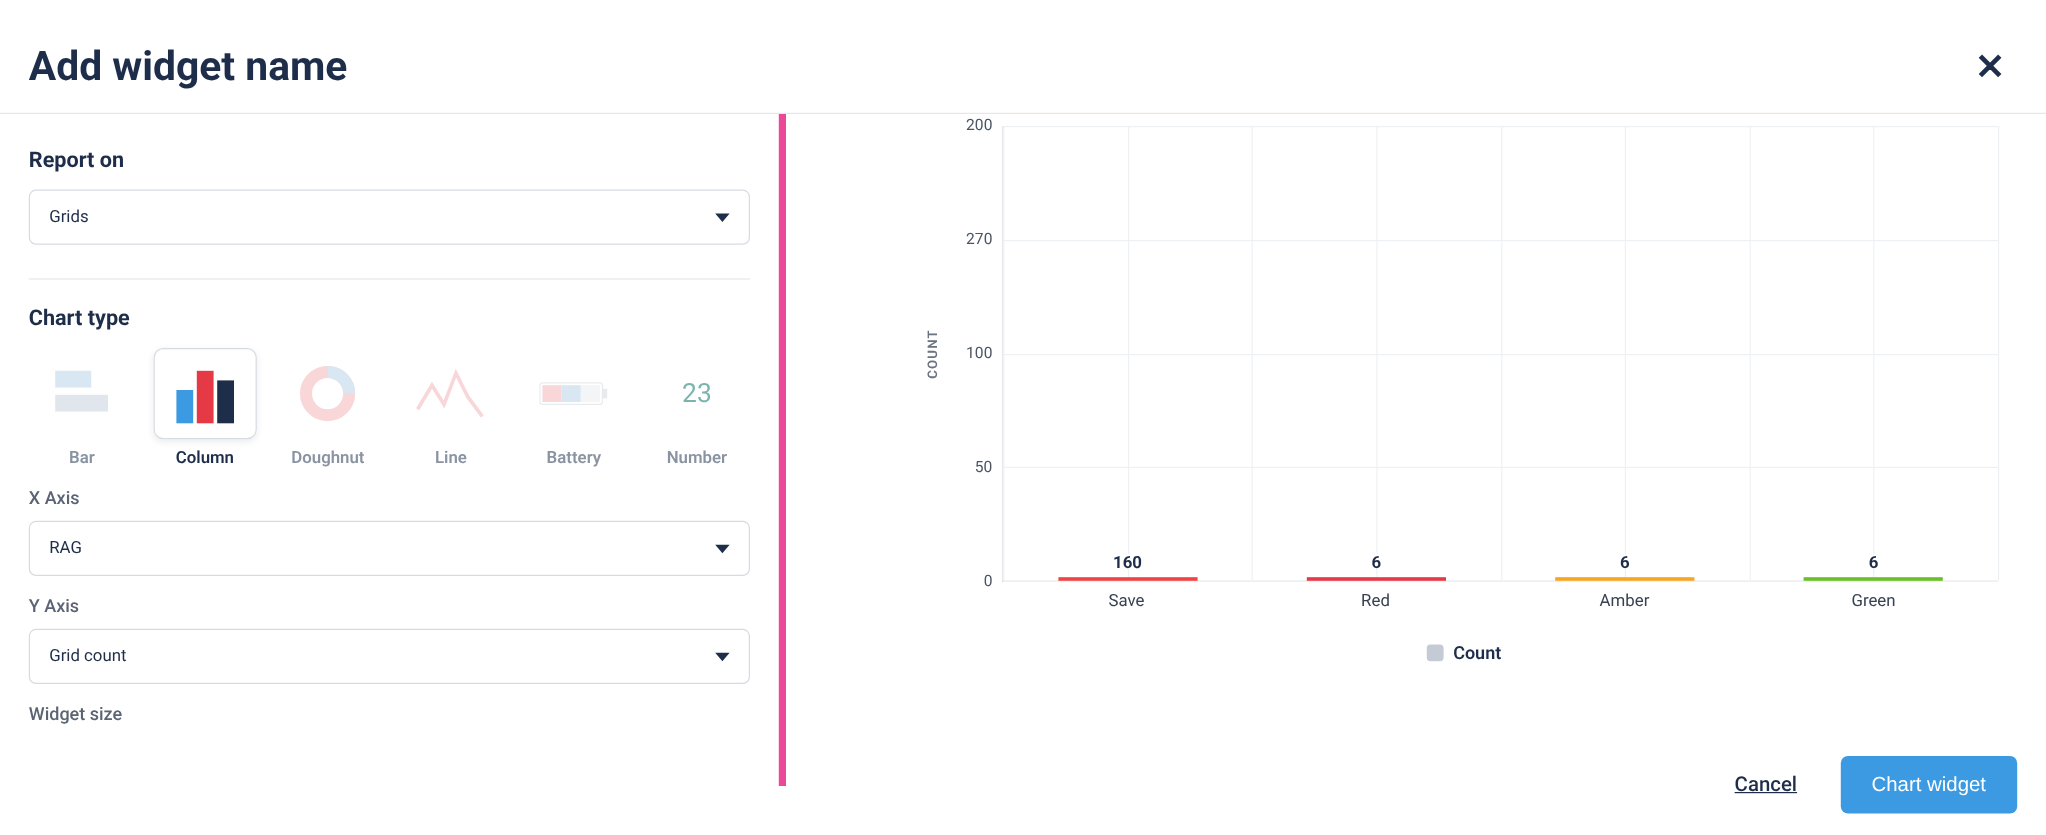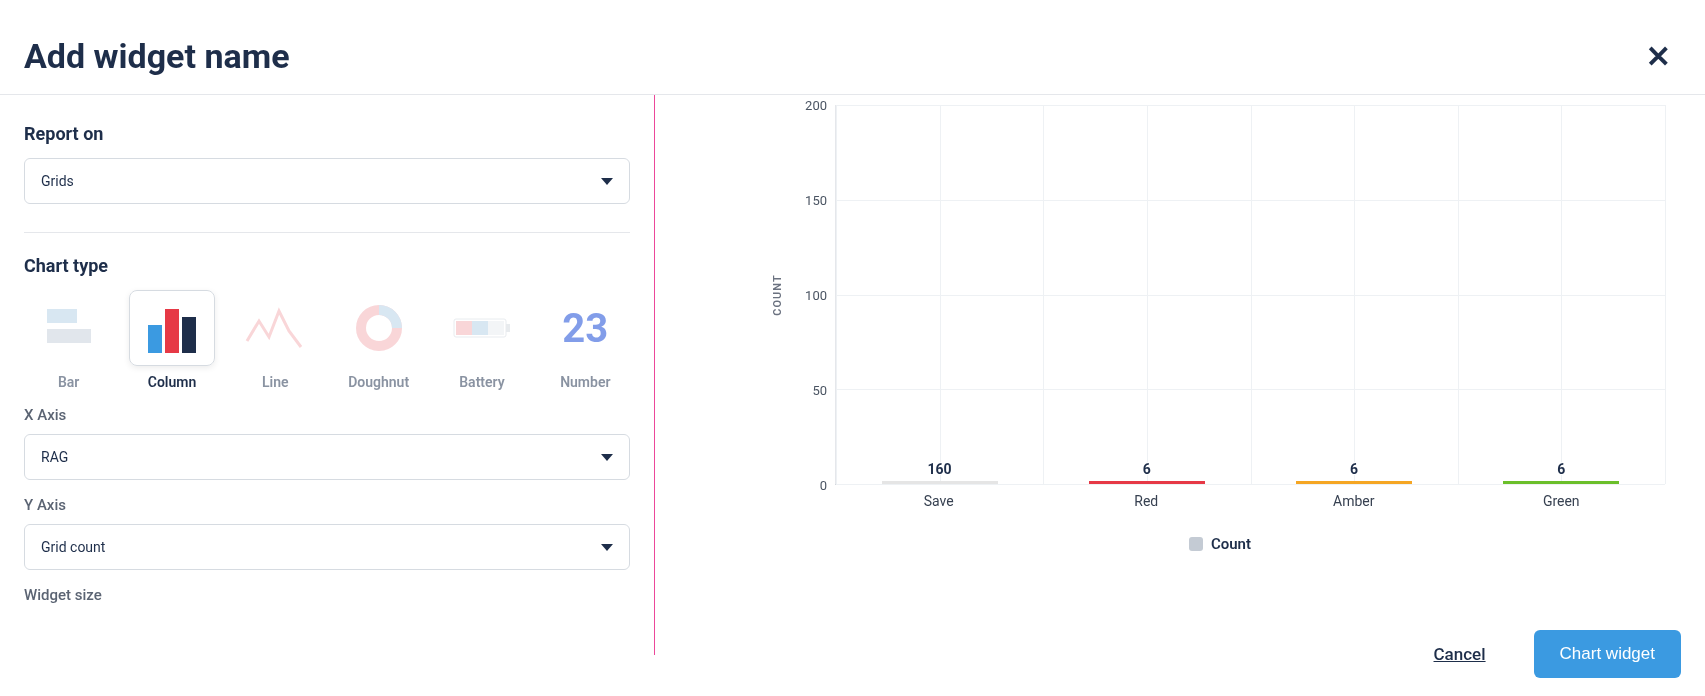--- a/index.html
+++ b/index.html
@@ -34,21 +34,21 @@
   }
   .body-row {
     display: flex;
     height: 560px;
   }
   .left-panel {
     width: 655px;
     height: 100%;
     padding: 20px 24px 0 24px;
     overflow-y: scroll;
-    border-right: 1px solid #ec4899;
+    border-right: 6px solid #ec4899;
   }
   .left-panel::-webkit-scrollbar { width: 18px; }
   .left-panel::-webkit-scrollbar-track { background: #f1f1f1; }
   .left-panel::-webkit-scrollbar-thumb { background: #c0c0c0; }
   .left-panel::-webkit-scrollbar-button:single-button {
     background: #f1f1f1;
     height: 16px;
     border: 1px solid #ddd;
   }
   .section-label {
@@ -114,23 +114,23 @@
   }
   .chart-type-label {
     font-size: 14px;
     color: #8a93a2;
     font-weight: 600;
   }
   .chart-type-item.selected .chart-type-label {
     color: #1e2e4a;
   }
   .number-tile {
-    font-size: 40px;
-    font-weight: 700;
-    color: #1d4ed8;
+    font-size: 22px;
+    font-weight: 400;
+    color: #0f766e;
   }
 
   .right-panel {
     flex: 1;
     padding: 10px 40px 0 120px;
     position: relative;
   }
   .chart-area {
     position: relative;
     height: 380px;
@@ -218,21 +218,21 @@
     border-radius: 3px;
     display: inline-block;
   }
 
   .footer {
     position: absolute;
     right: 24px;
     bottom: 18px;
     display: flex;
     align-items: center;
-    gap: 48px;
+    gap: 36px;
   }
   .cancel-link {
     color: #1e2e4a;
     text-decoration: underline;
     font-size: 17px;
     cursor: pointer;
     font-weight: 500;
   }
   .save-btn {
     background: #3b9ae1;
@@ -285,35 +285,35 @@
             <rect x="4" y="22" width="14" height="28" fill="#3b9ae1"></rect>
             <rect x="21" y="6" width="14" height="44" fill="#e63946"></rect>
             <rect x="38" y="14" width="14" height="36" fill="#1e2e4a"></rect>
           </svg>
         </div>
         <div class="chart-type-label">Column</div>
       </div>
 
       <div class="chart-type-item">
         <div class="chart-type-tile">
-          <svg width="60" height="50" viewBox="0 0 60 50">
-            <polyline points="2,38 14,18 24,34 34,8 44,28 56,44" fill="none" stroke="#f4b4b8" stroke-width="3"></polyline>
-          </svg>
-        </div>
-        <div class="chart-type-label">Line</div>
-      </div>
-
-      <div class="chart-type-item">
-        <div class="chart-type-tile">
           <svg width="54" height="54" viewBox="0 0 54 54">
             <circle cx="27" cy="27" r="18" fill="none" stroke="#f4b4b8" stroke-width="10"></circle>
             <path d="M27 9 A18 18 0 0 1 45 27" fill="none" stroke="#b8d3e8" stroke-width="10"></path>
           </svg>
         </div>
         <div class="chart-type-label">Doughnut</div>
+      </div>
+
+      <div class="chart-type-item">
+        <div class="chart-type-tile">
+          <svg width="60" height="50" viewBox="0 0 60 50">
+            <polyline points="2,38 14,18 24,34 34,8 44,28 56,44" fill="none" stroke="#f4b4b8" stroke-width="3"></polyline>
+          </svg>
+        </div>
+        <div class="chart-type-label">Line</div>
       </div>
 
       <div class="chart-type-item">
         <div class="chart-type-tile">
           <svg width="60" height="30" viewBox="0 0 60 30">
             <rect x="2" y="6" width="52" height="18" rx="2" fill="#fff" stroke="#d6dbe1" stroke-width="1"></rect>
             <rect x="4" y="8" width="16" height="14" fill="#f4b4b8"></rect>
             <rect x="20" y="8" width="16" height="14" fill="#b8d3e8"></rect>
             <rect x="36" y="8" width="16" height="14" fill="#e9edf1"></rect>
             <rect x="54" y="11" width="4" height="8" fill="#d6dbe1"></rect>
@@ -346,40 +346,40 @@
 
   </div>
 
   <div class="right-panel">
     <div class="chart-area">
       <div class="y-axis">
         <span class="y-axis-title">COUNT</span>
       <span class="y-tick" style="top: 100%;">0</span>
           <span class="y-tick" style="top: 75%;">50</span>
           <span class="y-tick" style="top: 50%;">100</span>
-          <span class="y-tick" style="top: 25%;">150</span>
+          <span class="y-tick" style="top: 25%;">270</span>
           <span class="y-tick" style="top: 0%;">200</span>
         </div>
       <div class="plot">
           <div class="grid-h" style="top: 100%;"></div>
           <div class="grid-h" style="top: 75%;"></div>
           <div class="grid-h" style="top: 50%;"></div>
           <div class="grid-h" style="top: 25%;"></div>
           <div class="grid-h" style="top: 0%;"></div>
           <div class="grid-v" style="left: 0%;"></div>
           <div class="grid-v" style="left: 25%;"></div>
           <div class="grid-v" style="left: 50%;"></div>
           <div class="grid-v" style="left: 75%;"></div>
           <div class="grid-v" style="left: 100%;"></div>
           <div class="grid-v" style="left: 12.5%;"></div>
           <div class="grid-v" style="left: 37.5%;"></div>
           <div class="grid-v" style="left: 62.5%;"></div>
           <div class="grid-v" style="left: 87.5%;"></div>
           <div class="bar-group" style="left: 0%; width: 25%;">
-            <div class="bar" style="height: 80%; background: #e5e5e5; min-height: 3px;">
+            <div class="bar" style="height: 80%; background: #ef4444; min-height: 3px;">
               <div class="bar-label">160</div>
             </div>
           </div>
           <div class="bar-group" style="left: 25%; width: 25%;">
             <div class="bar" style="height: 3%; background: rgb(230, 57, 70); min-height: 3px;">
               <div class="bar-label">6</div>
             </div>
           </div>
           <div class="bar-group" style="left: 50%; width: 25%;">
             <div class="bar" style="height: 3%; background: rgb(245, 166, 35); min-height: 3px;">

